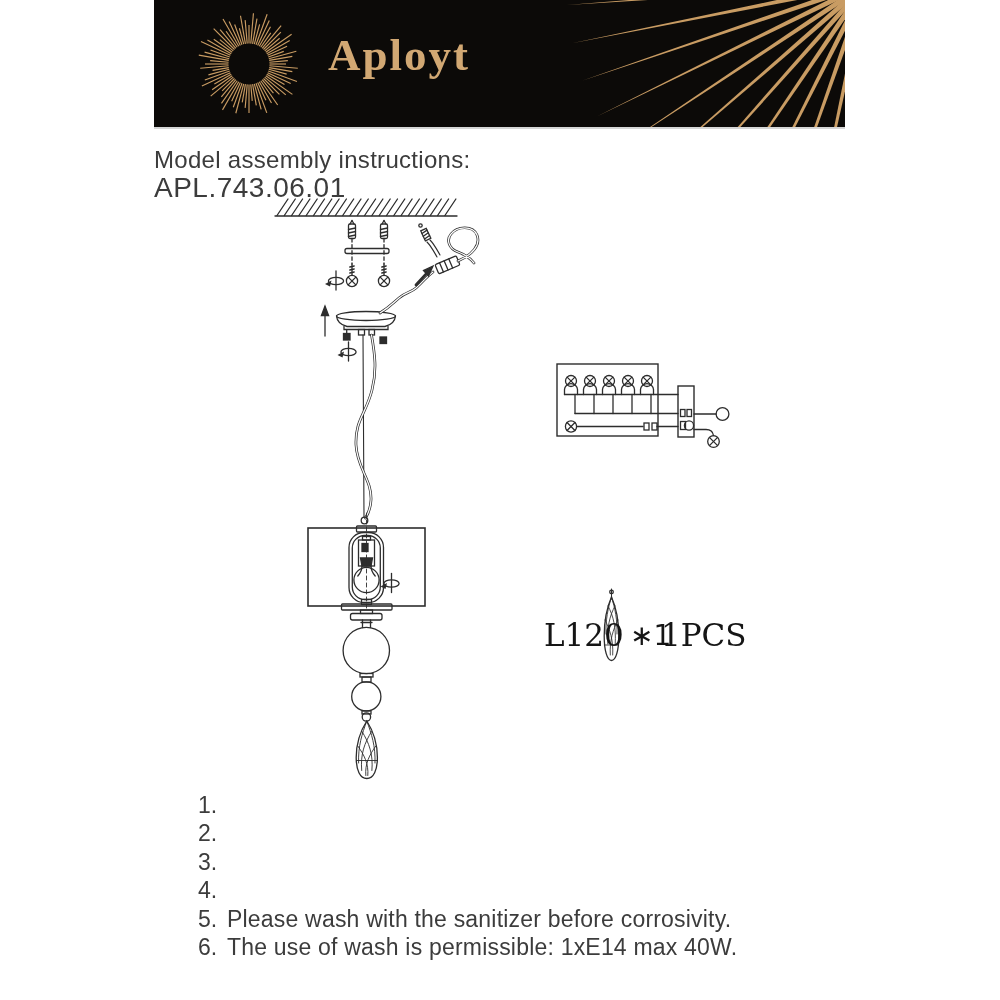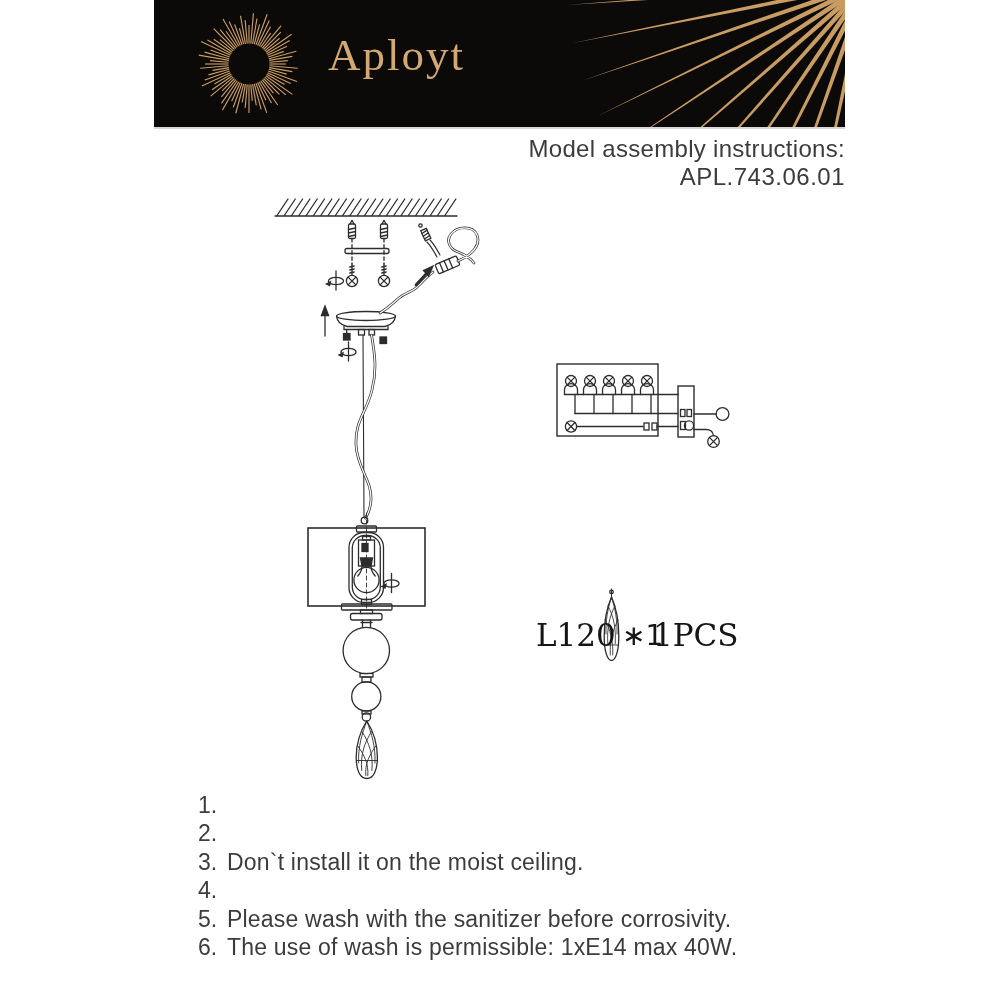--- a/index.html
+++ b/index.html
@@ -1,29 +1,29 @@
 <!DOCTYPE html>
 <html style="--page-bg: #ffffff; --banner-bg: #0c0a08; --gold: #c99c63; --gold-text: #d2a873; --ink: #3c3c3c; --line: #2d2d2d;"><head>
 <meta charset="utf-8">
 <style>
   html,body{margin:0;padding:0;}
   body{width:1000px;height:1000px;background:var(--page-bg,#fff);position:relative;
        font-family:"Liberation Sans",sans-serif;overflow:hidden;}
   .banner{position:absolute;left:154px;top:0;width:691px;height:127px;
           background:var(--banner-bg,#0c0a08);border-bottom:2px solid #d6d6d6;}
   .wordmark{position:absolute;left:328px;top:33px;font-size:45px;line-height:1;
-            color:var(--gold-text,#d2a873);letter-spacing:2px;font-weight:400;
+            color:var(--gold-text,#d2a873);letter-spacing:2px;font-weight:700;
             font-family:"Liberation Serif",serif;}
   #art{position:absolute;left:0;top:0;width:1000px;height:1000px;pointer-events:none;}
-  .titles{position:absolute;left:154px;top:135px;width:691px;text-align:right;
+  .titles{position:absolute;left:154px;top:146px;width:691px;text-align:left;
           color:var(--ink,#3c3c3c);}
   .t1{font-size:24px;line-height:28px;letter-spacing:.3px;}
-  .t2{font-size:24px;line-height:28px;letter-spacing:.5px;}
+  .t2{font-size:28px;line-height:28px;letter-spacing:.5px;}
   .plabel{position:absolute;font-family:"DejaVu Serif","Liberation Serif",serif;
-          font-size:31px;line-height:1;color:#151515;}
+          font-size:31px;line-height:1;color:#151515;margin-left:8px;}
   #lbl-length{left:536px;top:620px;}
   #lbl-qty{left:622px;top:620px;font-family:"DejaVu Sans",sans-serif;font-size:28px;top:622px;}
   #lbl-pcs{left:653px;top:620px;letter-spacing:0px;}
   .ins{position:absolute;left:198px;top:791px;color:var(--ink,#3c3c3c);
        font-size:23px;list-style:none;margin:0;padding:0;}
   .ins li{display:flex;line-height:28.4px;}
   .ins .num{width:29px;flex:0 0 29px;}
   .ins .txt{letter-spacing:.2px;white-space:nowrap;}
   .cable{stroke:#2d2d2d;stroke-width:2.7;fill:none;}
   .cable-core{stroke:#fff;stroke-width:1.25;fill:none;}
@@ -377,21 +377,20 @@
 
 <ol class="ins">
   <li>
       <span class="num">1.</span>
     </li>
   <li>
       <span class="num">2.</span>
     </li>
   <li>
       <span class="num">3.</span>
-      <span class="txt">Don`t install it on the moist ceiling.</span>
     </li>
   <li>
       <span class="num">4.</span>
     </li>
   <li>
       <span class="num">5.</span>
       <span class="txt">Please wash with the sanitizer before corrosivity.</span>
     </li>
   <li>
       <span class="num">6.</span>

